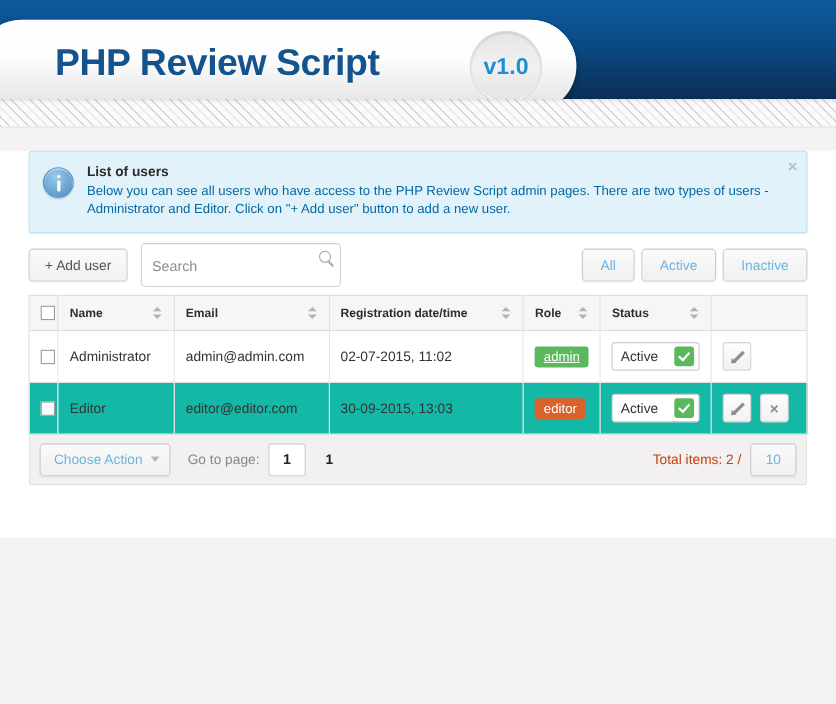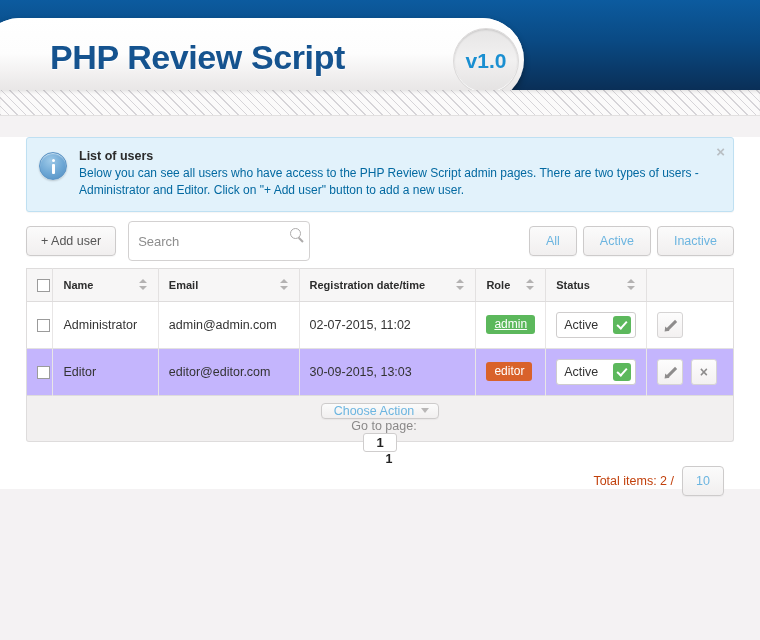--- a/index.html
+++ b/index.html
@@ -31,21 +31,21 @@
     left: 50px; top: 38px;
     font-size: 34px;
     font-weight: bold;
     color: #15538f;
     letter-spacing: -0.4px;
     text-shadow: 0 1px 0 rgba(255,255,255,.85);
     white-space: nowrap;
   }
   .version-badge {
     position: absolute;
-    left: 453px; top: 28px;
+    left: 427px; top: 28px;
     width: 66px; height: 66px;
     border-radius: 50%;
     background: linear-gradient(to bottom, #e6e5e5 0%, #f2f1f1 48%, #e3e1e1 100%);
     border: 1px solid #dcdada;
     box-shadow: inset 0 1px 2px rgba(0,0,0,.14), inset 0 -1px 0 #fff;
     display: flex; align-items: center; justify-content: center;
     font-size: 21px; font-weight: bold;
     color: #1a8fd1;
   }
   .stripe-band {
@@ -202,21 +202,21 @@
   .table td {
     border-right: 1px solid #e8e6e6;
     border-bottom: 1px solid #e3e1e1;
     padding: 10px;
     height: 42px;
     color: #333;
     vertical-align: middle;
     white-space: nowrap;
   }
   .table td:last-child { border-right: none; }
-  .table tr.row-alt td { background: #c4b5fd; }
+  .table tr.row-alt td { background: #14b8a6; }
   .table tr:last-child td { border-bottom: none; }
   .col-check { width: 28px; padding-left: 10px !important; padding-right: 0 !important; }
   .col-name { width: 112px; }
   .col-email { width: 148px; }
   .col-date { width: 190px; }
   .col-role { width: 70px; }
   .col-status { width: 100px; }
   .col-actions { width: 88px; }
 
   .th-inner { display: flex; align-items: center; justify-content: space-between; gap: 10px; }
@@ -330,21 +330,20 @@
   
   .footer-bar {
     display: flex;
     align-items: center;
     background: #f2f0f0;
     border: 1px solid #dedcdc;
     border-top: none;
     border-radius: 0 0 3px 3px;
     padding: 7px 9px;
     height: 46px;
-    flex-direction: column;
   }
   .btn-action {
     color: #6cb5e0;
     padding: 0 9px 0 12px;
     gap: 7px;
   }
   .caret {
     width: 0; height: 0;
     border-left: 4px solid transparent;
     border-right: 4px solid transparent;

